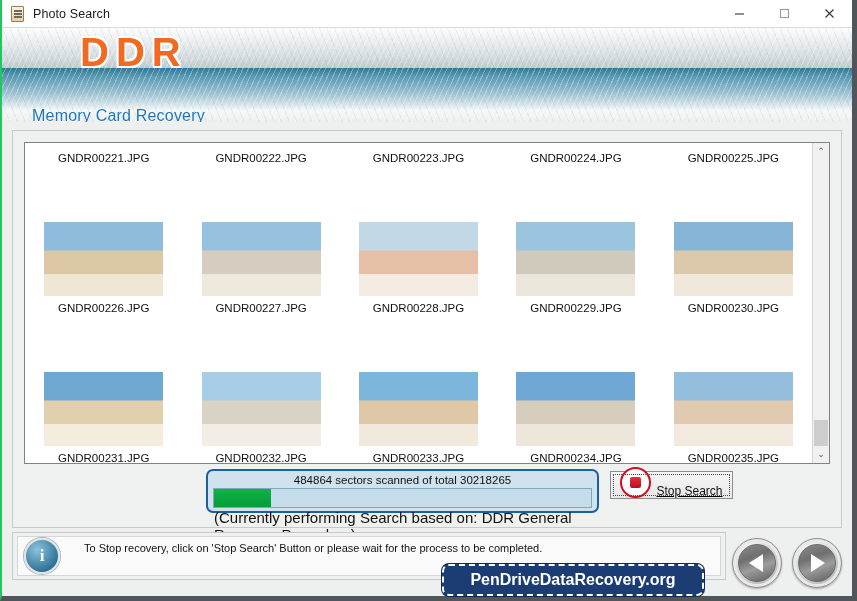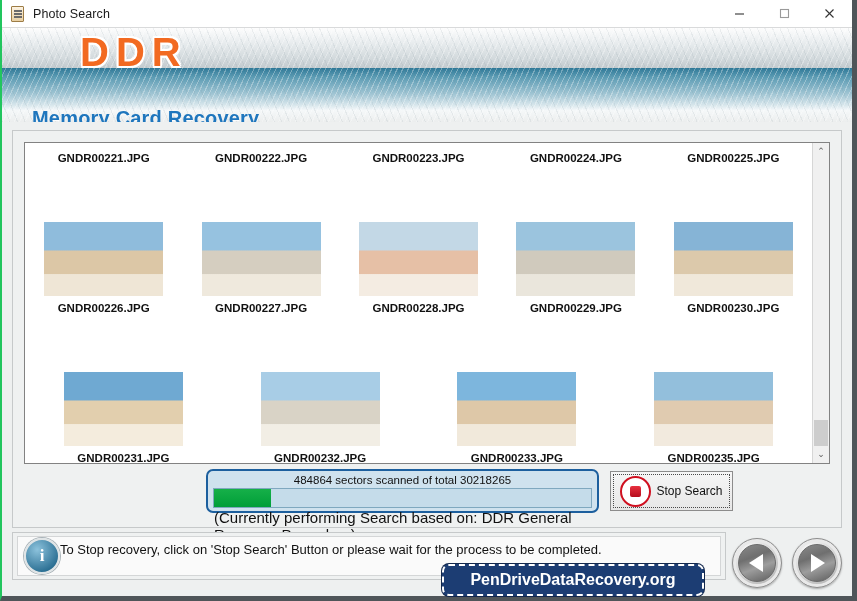--- a/index.html
+++ b/index.html
@@ -83,21 +83,21 @@
     color:#f26a21;
     font-family:"Liberation Sans", sans-serif;
     text-shadow:
       -1.6px -1.6px 0 #ffffff, 1.6px -1.6px 0 #ffffff,
       -1.6px  1.6px 0 #ffffff, 1.6px  1.6px 0 #ffffff,
        0 -1.8px 0 #ffffff, 0 1.8px 0 #ffffff,
       -1.8px 0 0 #ffffff, 1.8px 0 0 #ffffff;
   }
   .prod-name{
     position:absolute;left:30px;top:79px;
-    font-size:20px;font-weight:bold;color:#1f76bd;
+    font-size:16px;font-weight:normal;color:#1f76bd;
     letter-spacing:.2px;
     text-shadow:0 1px 0 rgba(255,255,255,.85);
   }
 
   
   .outer-panel{
     position:absolute;left:10px;top:130px;right:10px;height:398px;
     background:#eff1f1;
     border:1px solid #c6c9ca;
     box-sizing:border-box;
@@ -114,21 +114,20 @@
   .thumb-scrollarea{
     position:relative;flex:1 1 auto;overflow:hidden;
   }
   .thumb-inner{
     position:absolute;left:0;top:-6px;right:0;
     display:flex;flex-direction:column;
   }
   .thumb-row{
     display:flex;width:100%;
     height:150px;
-    font-weight:bold;
   }
   .thumb-cell{
     flex:1 1 20%;
     display:flex;flex-direction:column;align-items:center;justify-content:flex-end;
     box-sizing:border-box;
   }
   .thumb-img{
     width:119px;height:74px;
     border:0;display:block;
     background-size:cover;background-position:center;
@@ -181,25 +180,25 @@
     background:linear-gradient(180deg,#16b049,#009e38);
     width:15%;
   }
   .prog-bottom{
     font-size:15px;color:#111;margin-top:1px;text-align:left;
     padding-left:1px;
   }
 
   
   .stop-btn{
-    position:absolute;left:597px;top:340px;width:123px;height:40px;
+    position:absolute;left:597px;top:340px;width:123px;height:28px;
     background:linear-gradient(180deg,#f6f6f6,#e7e7e7);
     border:1px solid #8c8c8c;
     box-sizing:border-box;
-    display:flex;align-items:center;
+    display:flex;align-items:flex-end;text-decoration:underline;
   }
   .stop-btn .focus{
     position:absolute;left:2px;top:2px;right:2px;bottom:2px;
     border:1px dotted #4a4a4a;
   }
   .stop-icon{
     width:27px;height:27px;border-radius:50%;
     border:2.5px solid #cf1020;margin-left:9px;
     display:flex;align-items:center;justify-content:center;
     background:#fff;flex:0 0 auto;
@@ -229,21 +228,21 @@
     width:32px;height:32px;border-radius:50%;margin-left:6px;
     background:radial-gradient(circle at 35% 30%,#8cc2dc,#2b6f93 75%,#1d5272);
     border:2px solid #dfe4e6;
     box-shadow:0 0 0 1px #a9b3b8;
     display:flex;align-items:center;justify-content:center;
     color:#fff;font-size:17px;font-weight:bold;
     font-family:"Liberation Serif", serif;
     flex:0 0 auto;
   }
   .status-text{
-    margin-left:0;font-size:13px;color:#111;
+    margin-left:24px;font-size:11px;color:#111;
     align-self:flex-start;margin-top:5px;
   }
 
   .site-badge{
     position:absolute;left:440px;top:564px;width:262px;height:32px;
     background:#1c3d73;
     border-radius:7px;
     border:2px dashed #ffffff;
     box-sizing:border-box;
     display:flex;align-items:center;justify-content:center;
@@ -365,20 +364,24 @@
               </div>
               <div class="thumb-cell">
                 <div class="thumb-img" style="background: linear-gradient(rgb(168, 205, 230) 0%, rgb(168, 205, 230) 38%, rgb(217, 211, 198) 39%, rgb(217, 211, 198) 70%, rgb(242, 238, 229) 71%, rgb(242, 238, 229) 100%);"></div>
                 <div class="thumb-name">GNDR00232.JPG</div>
               </div>
               <div class="thumb-cell">
                 <div class="thumb-img" style="background: linear-gradient(rgb(125, 182, 221) 0%, rgb(125, 182, 221) 38%, rgb(222, 200, 168) 39%, rgb(222, 200, 168) 70%, rgb(241, 233, 219) 71%, rgb(241, 233, 219) 100%);"></div>
                 <div class="thumb-name">GNDR00233.JPG</div>
               </div>
               <div class="thumb-cell">
+                <div class="thumb-img" style="background: linear-gradient(rgb(111, 168, 212) 0%, rgb(111, 168, 212) 38%, rgb(215, 205, 189) 39%, rgb(215, 205, 189) 70%, rgb(237, 231, 219) 71%, rgb(237, 231, 219) 100%);"></div>
+                <div class="thumb-name">GNDR00234.JPG</div>
+              </div>
+              <div class="thumb-cell">
                 <div class="thumb-img" style="background: linear-gradient(rgb(147, 191, 220) 0%, rgb(147, 191, 220) 38%, rgb(224, 203, 176) 39%, rgb(224, 203, 176) 70%, rgb(242, 234, 222) 71%, rgb(242, 234, 222) 100%);"></div>
                 <div class="thumb-name">GNDR00235.JPG</div>
               </div>
             </div>
           </div>
       </div>
       <div class="vscroll">
         <div class="vs-btn">⌃</div>
         <div class="vs-track">
           <div class="vs-thumb"></div>

